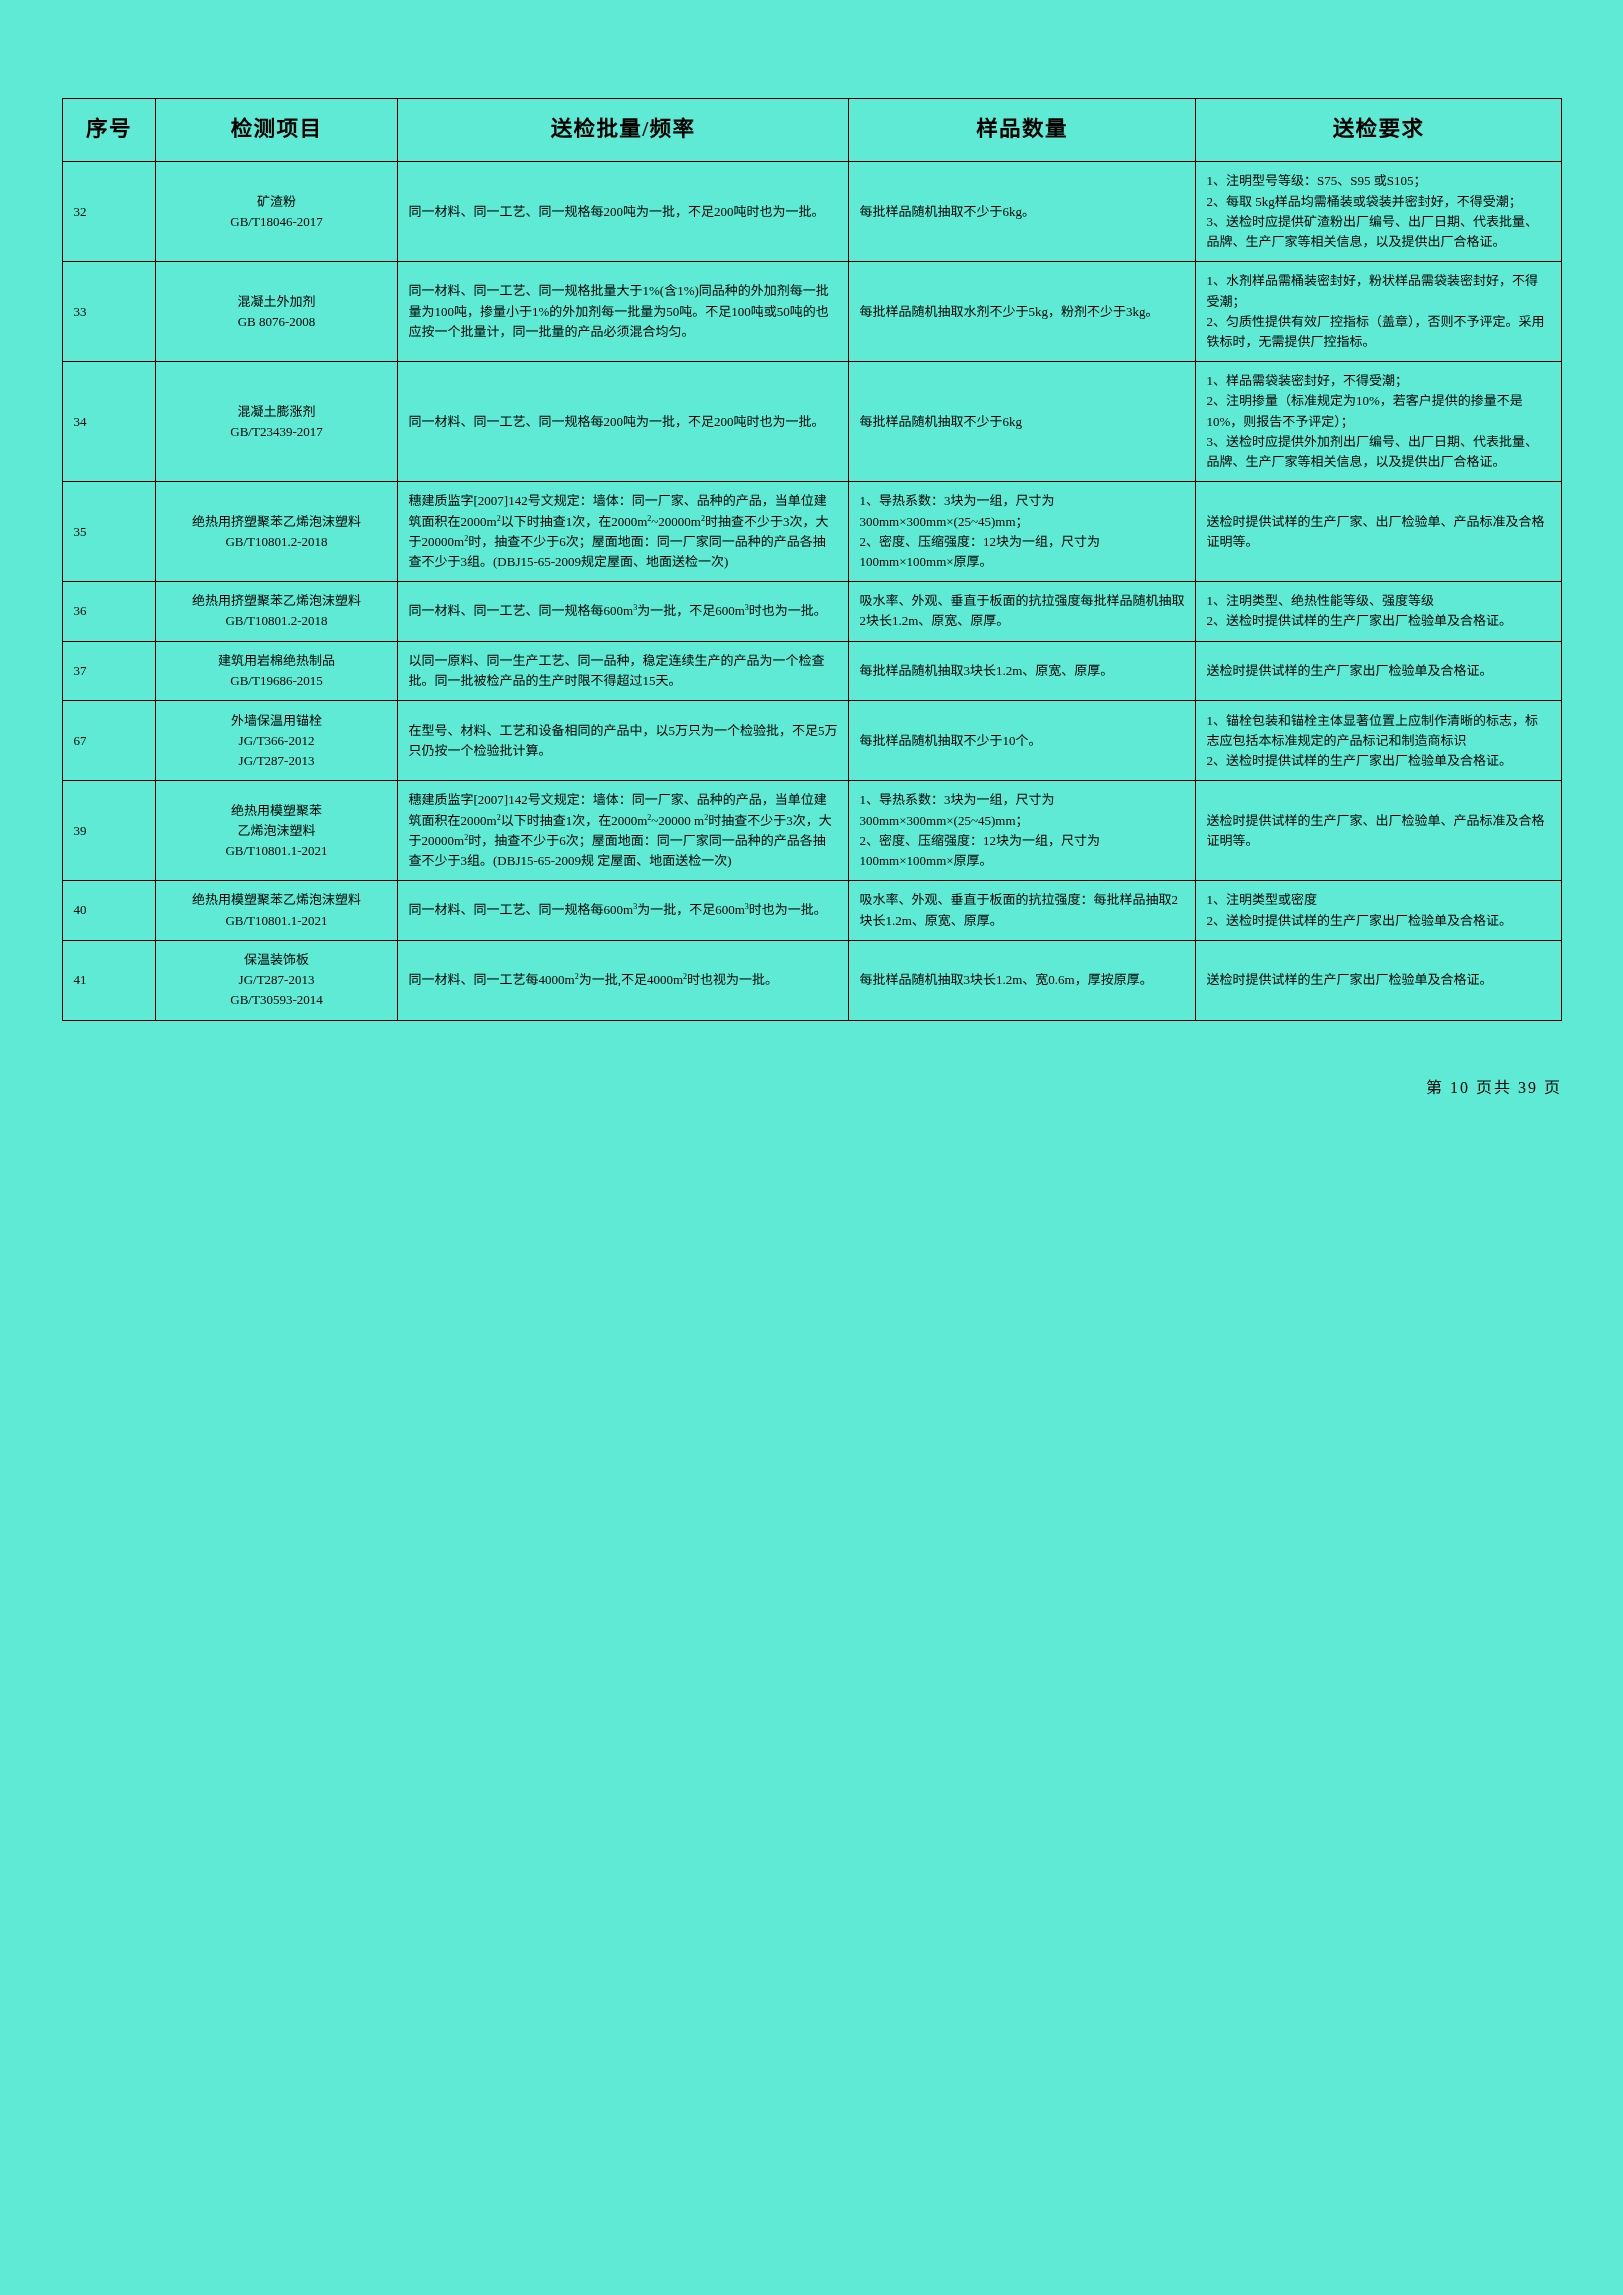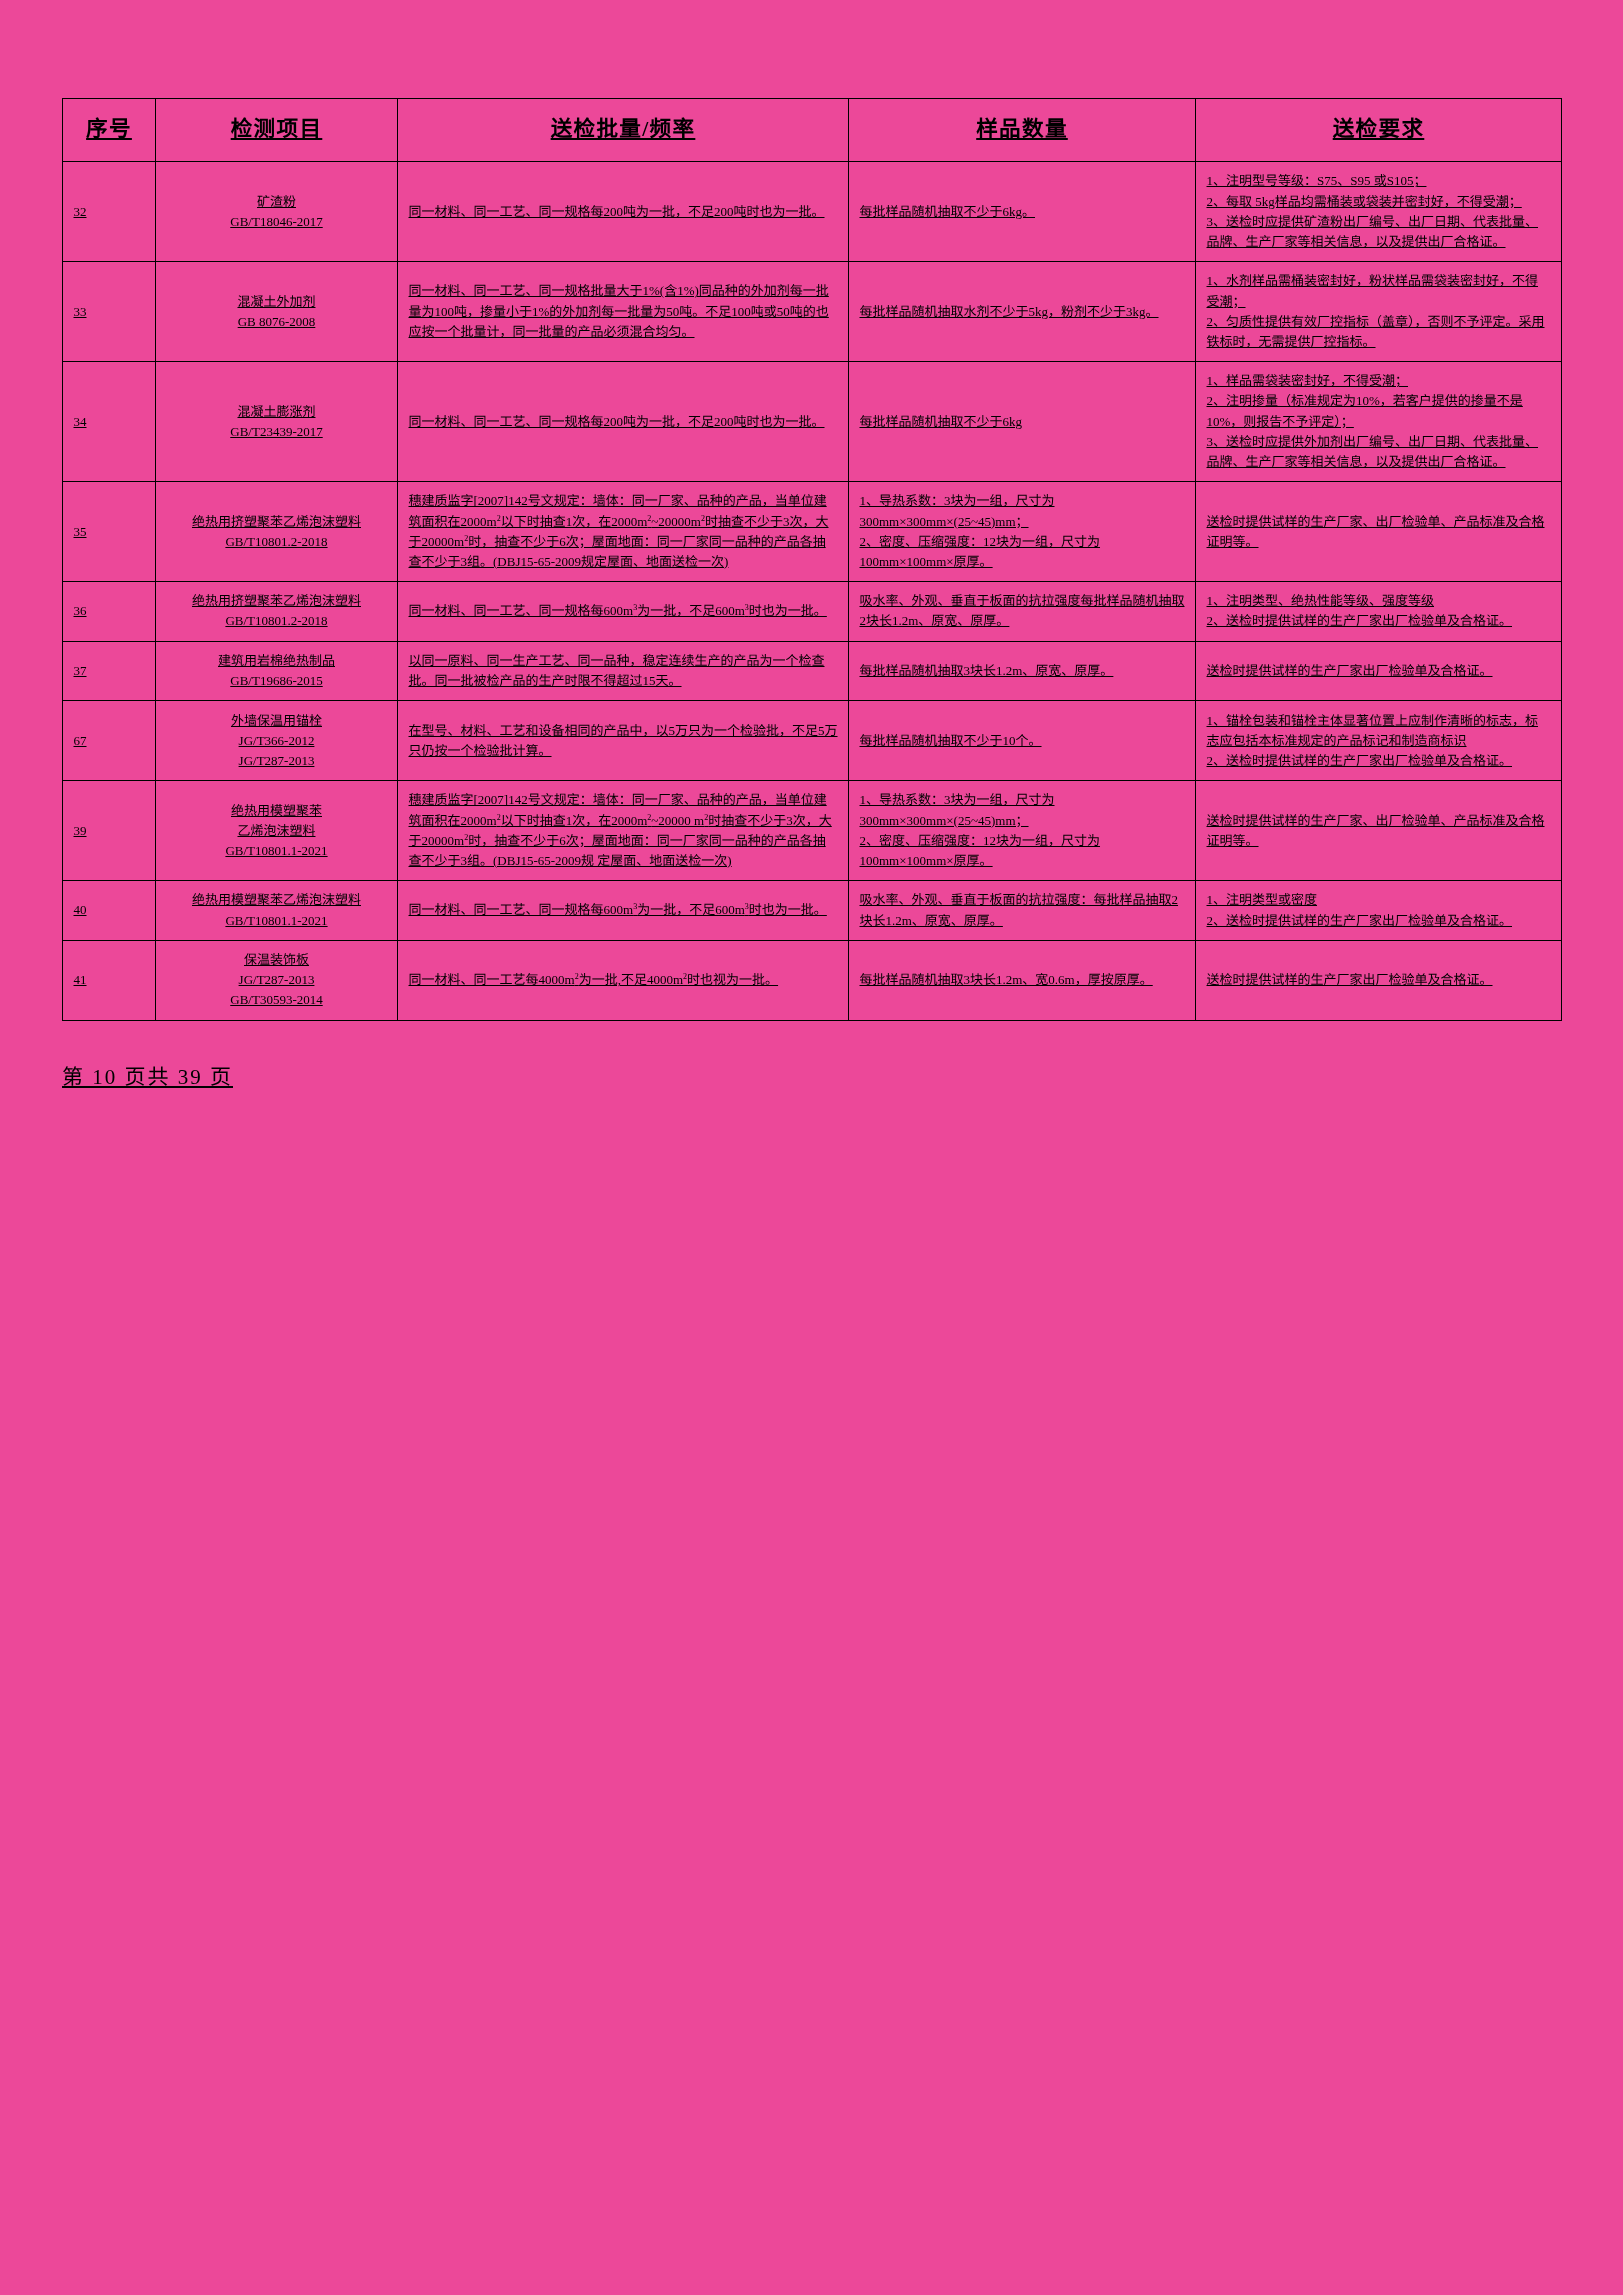--- a/index.html
+++ b/index.html
@@ -11,22 +11,21 @@
     width: 1624px;
     font-family: "Liberation Serif", "DejaVu Serif", serif;
     color: #000000;
   }
   .page {
     width: 1624px;
     min-height: 2295px;
     box-sizing: border-box;
     padding: 98px 62px 26px 62px;
     position: relative;
-    background: #ec4899;
-    text-decoration: underline;
+    background: #5eead4;
   }
   table.spec {
     border-collapse: collapse;
     width: 1499px;
     table-layout: fixed;
   }
   table.spec col.c0 { width: 93px; }
   table.spec col.c1 { width: 242px; }
   table.spec col.c2 { width: 451px; }
   table.spec col.c3 { width: 347px; }
@@ -53,23 +52,23 @@
   td.item {
     text-align: center;
     line-height: 1.7;
   }
   td.body {
     text-align: left;
     line-height: 1.72;
   }
   .nowrapline { display: block; }
   .footer {
-    margin-top: 39px;
-    text-align: left;
-    font-size: 21px;
+    margin-top: 53px;
+    text-align: right;
+    font-size: 16px;
     letter-spacing: 2px;
     font-family: "Liberation Serif", serif;
   }
   sup { font-size: 0.62em; vertical-align: super; line-height: 0; }
 </style>
 </head>
 <body>
 
 <div class="page">
 

